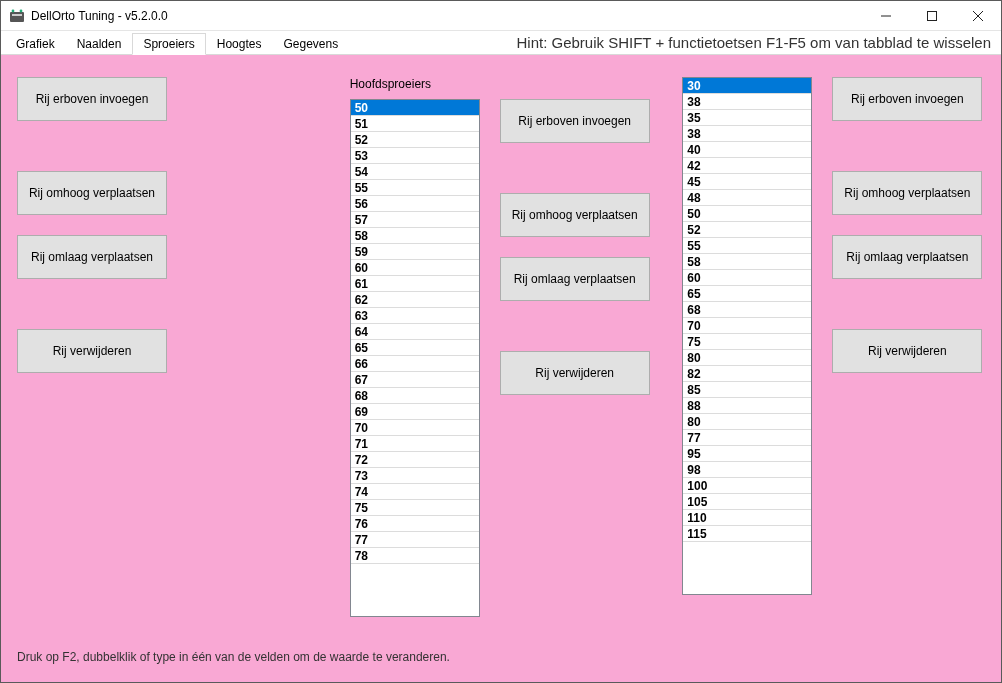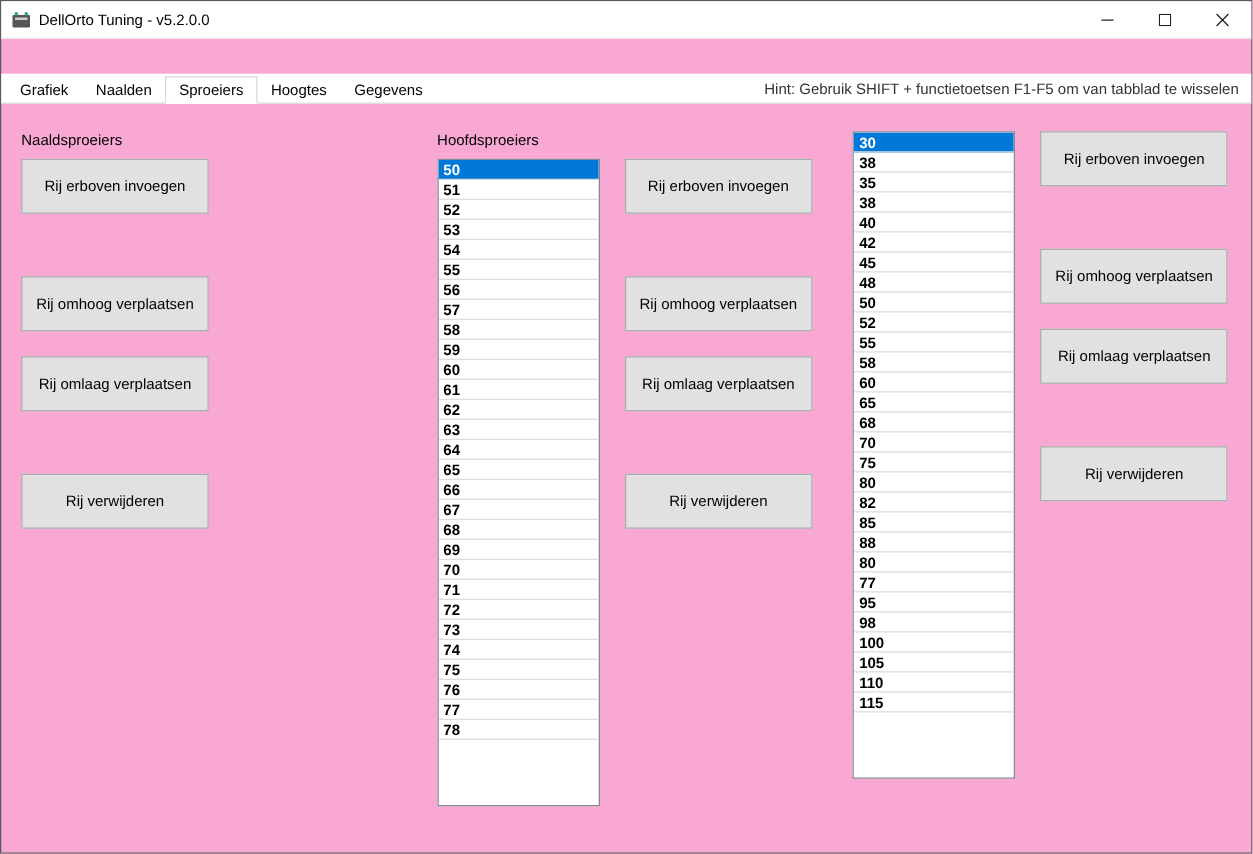--- a/index.html
+++ b/index.html
@@ -57,42 +57,41 @@
   }
 
   .tabstrip {
     display: flex;
     align-items: flex-end;
     height: 24px;
     padding: 0 4px;
     border-bottom: 1px solid #d9d9d9;
     background: #fff;
     position: relative;
-    margin-top: 28px;
   }
   .tab {
     padding: 3px 10px;
     font-size: 12px;
     color: #000;
     cursor: default;
     border: 1px solid transparent;
     border-bottom: none;
     margin-right: 0;
     position: relative;
     top: 1px;
   }
   .tab.active {
     border: 1px solid #d9d9d9;
     border-bottom: 1px solid #fff;
     background: #fff;
     z-index: 2;
   }
   .hint {
     margin-left: auto;
-    font-size: 12px;
+    font-size: 15px;
     color: #333;
     padding-right: 6px;
     align-self: center;
   }
 
   .content {
     flex: 1;
     display: flex;
     padding: 22px 16px 0 16px;
     gap: 30px;
@@ -215,21 +214,20 @@
         <div class="tab">Naalden</div>
         <div class="tab active">Sproeiers</div>
         <div class="tab">Hoogtes</div>
         <div class="tab">Gegevens</div>
       </div>
     <span class="hint">Hint: Gebruik SHIFT + functietoetsen F1-F5 om van tabblad te wisselen</span>
   </div>
 
   <div class="content" id="content">
       <div class="col">
-        <div class="col-header">Naaldsproeiers</div>
         <div class="col-body">
           <div class="btn-stack">
             <div class="btn">Rij erboven invoegen</div>
             <div class="btn gap-before">Rij omhoog verplaatsen</div>
             <div class="btn">Rij omlaag verplaatsen</div>
             <div class="btn gap-before">Rij verwijderen</div>
           </div>
         </div>
       </div>
       <div class="col">
@@ -310,14 +308,15 @@
           <div class="btn-stack">
             <div class="btn">Rij erboven invoegen</div>
             <div class="btn gap-before">Rij omhoog verplaatsen</div>
             <div class="btn">Rij omlaag verplaatsen</div>
             <div class="btn gap-before">Rij verwijderen</div>
           </div>
         </div>
       </div>
     </div>
 
+  <div class="footer">Druk op F2, dubbelklik of type in één van de velden om de waarde te veranderen.</div>
 
 </div>
 
 </body></html>

